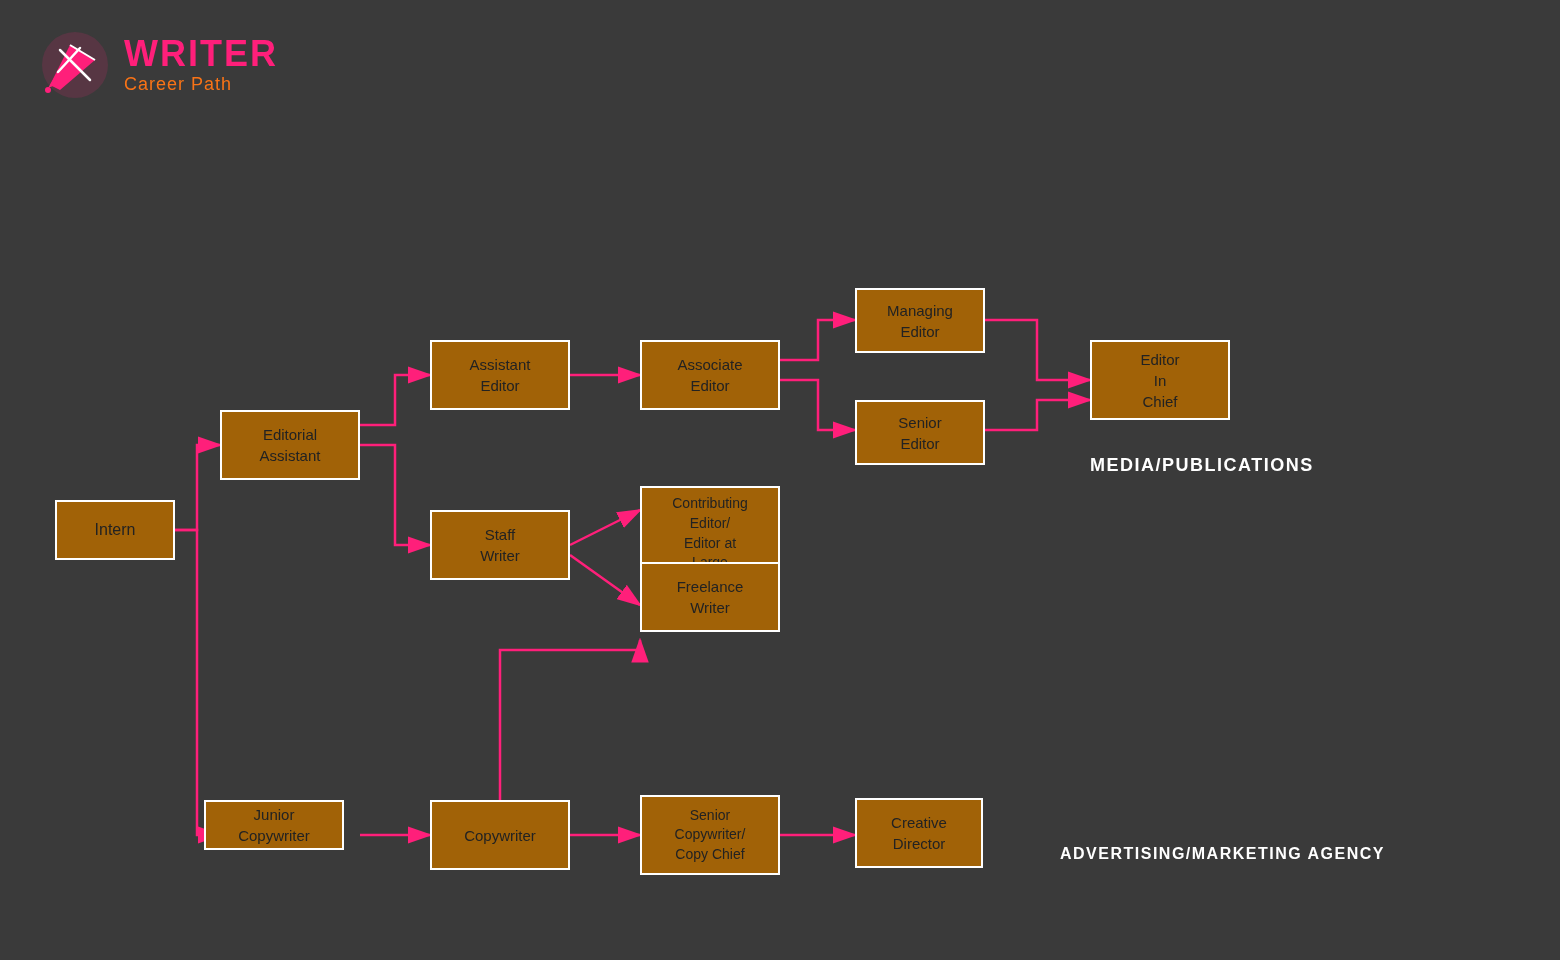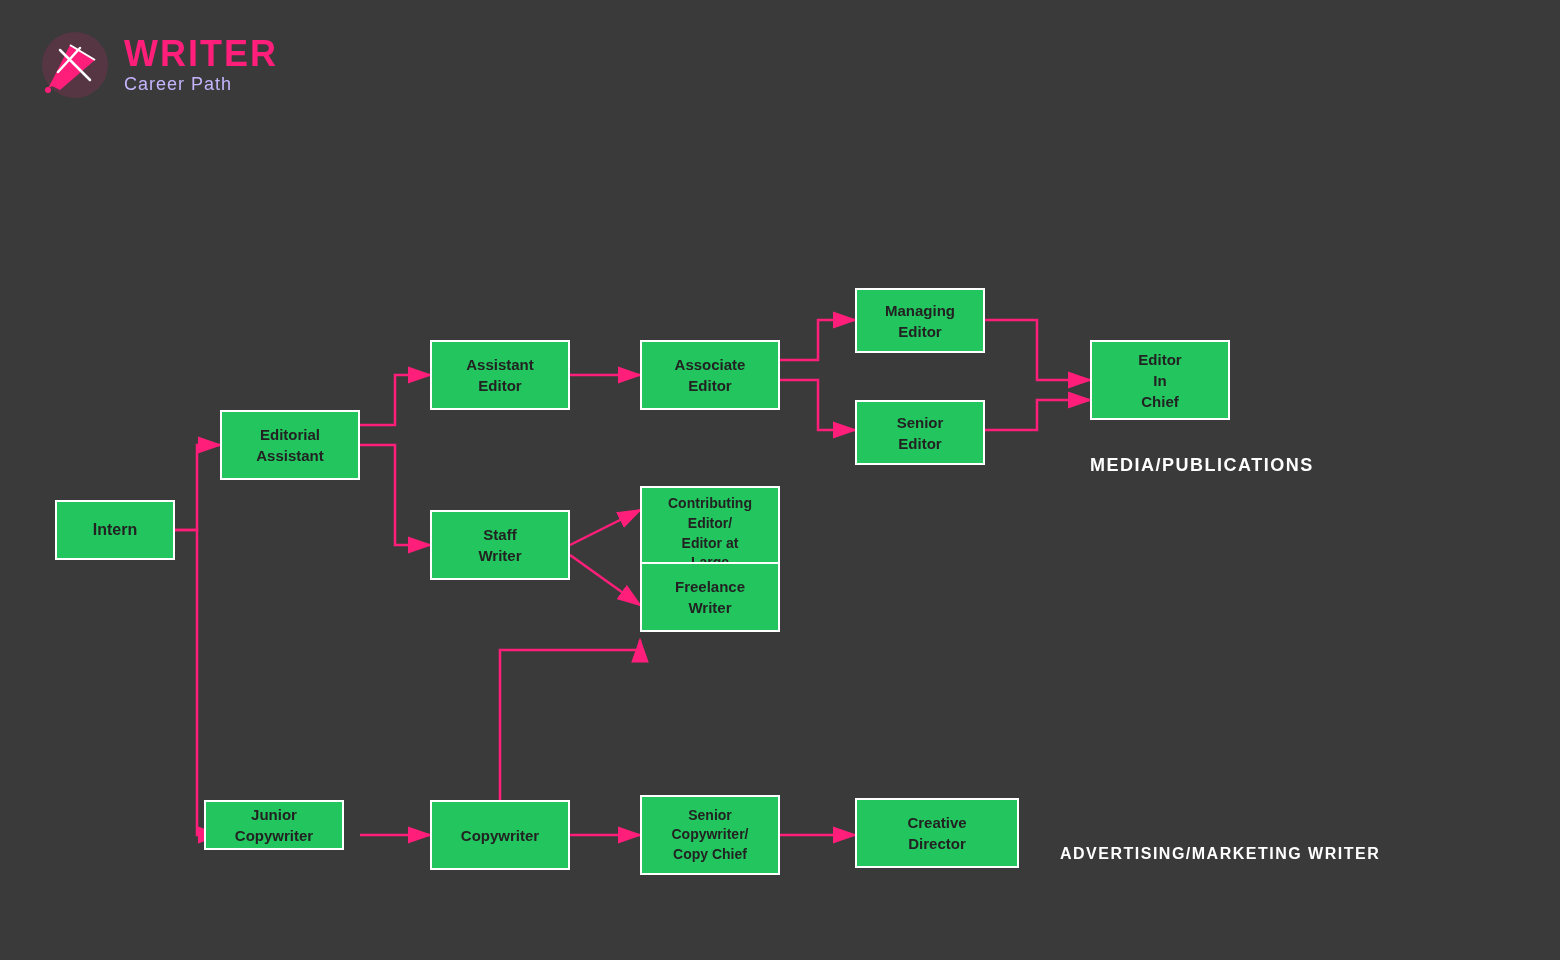--- a/index.html
+++ b/index.html
@@ -28,47 +28,47 @@
     .header-text {}
     .header-title {
       font-size: 36px;
       font-weight: 900;
       color: #ff1f7a;
       letter-spacing: 2px;
       line-height: 1;
     }
     .header-subtitle {
       font-size: 18px;
-      color: #c4b5fd;
+      color: #f97316;
       letter-spacing: 1px;
       margin-top: 2px;
     }
 
     
     .career-container {
       position: absolute;
       top: 140px;
       left: 0;
       width: 1560px;
       height: 820px;
     }
 
     
     .box {
       position: absolute;
-      background: #22c55e;
+      background: #a16207;
       border: 2px solid white;
       display: flex;
       align-items: center;
       justify-content: center;
       text-align: center;
       font-size: 15px;
       color: #222;
       line-height: 1.4;
-      font-weight: 700;
+      font-weight: 400;
       padding: 10px;
     }
 
     
     .section-label {
       position: absolute;
       color: white;
       font-size: 18px;
       font-weight: 900;
       letter-spacing: 1.5px;
@@ -203,26 +203,26 @@
   </div>
 
   <div class="box" style="left:430px; top:660px; width:140px; height:70px;">
     <span>Copywriter</span>
   </div>
 
   <div class="box" style="left:640px; top:655px; width:140px; height:80px; font-size:14px;">
     <span>Senior<br>Copywriter/<br>Copy Chief</span>
   </div>
 
-  <div class="box" style="left:855px; top:658px; width:164px; height:70px;">
+  <div class="box" style="left:855px; top:658px; width:128px; height:70px;">
     <span>Creative<br>Director</span>
   </div>
 
   <div class="section-label" style="left:1090px; top:315px;">
     <span>MEDIA/PUBLICATIONS</span>
   </div>
 
   <div class="section-label" style="left:1060px; top:705px; font-size:16px;">
-    <span>ADVERTISING/MARKETING WRITER</span>
+    <span>ADVERTISING/MARKETING AGENCY</span>
   </div>
 
 
 </div>
 
 </body></html>

